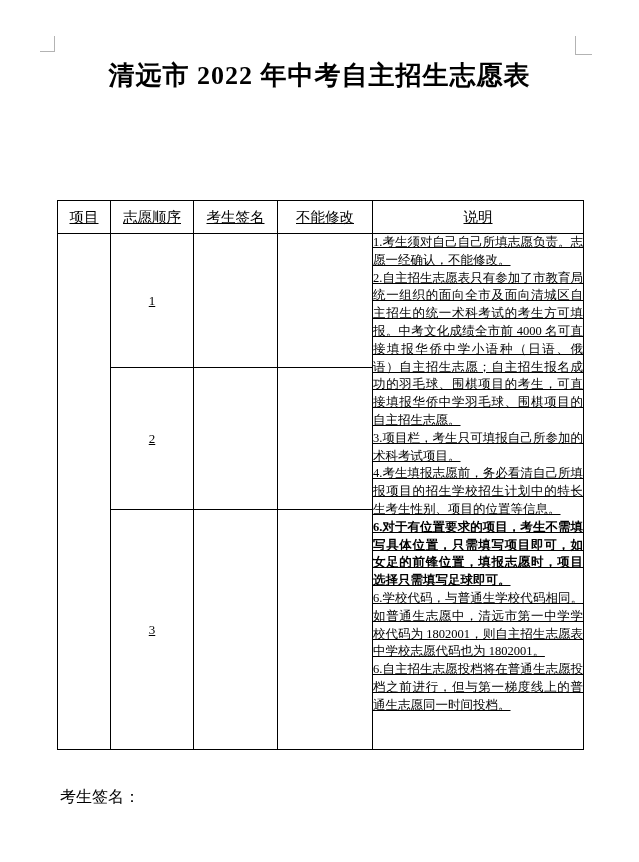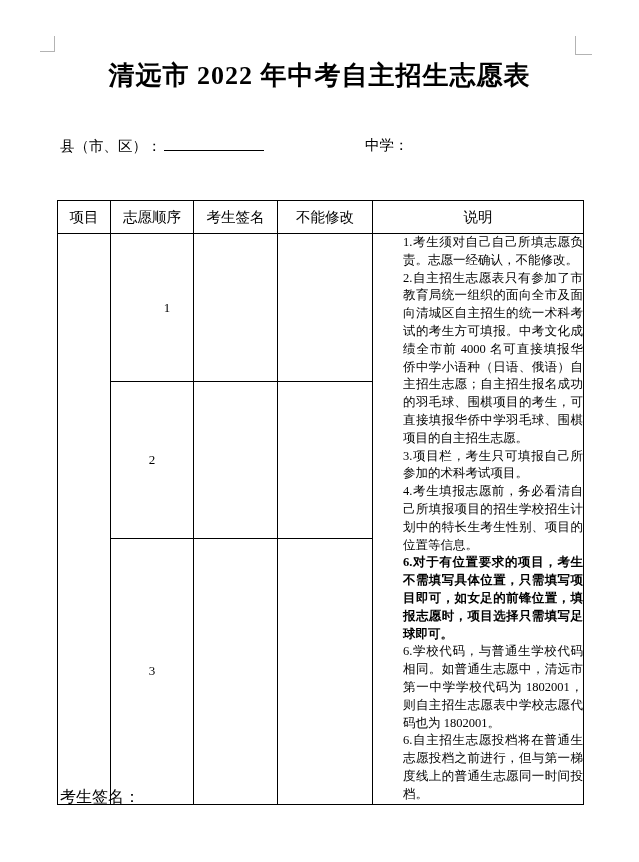--- a/index.html
+++ b/index.html
@@ -51,33 +51,34 @@
     left: 57px; top: 200px;
     width: 526px;
     border-collapse: collapse;
     table-layout: fixed;
   }
   table.main { border: 1.5px solid #000; }
   table.main th, table.main td {
     border: 1px solid #000;
     font-weight: normal;
     padding: 0;
+    text-decoration: underline;
   }
   table.main th {
     height: 33px;
     font-size: 14.5px;
     text-align: center;
     vertical-align: middle;
   }
   td.order-cell {
     text-align: center;
     vertical-align: middle;
     font-size: 13px;
   }
-  tr.row-1 td { height: 134px; padding-left: 30px; }
+  tr.row-1 td { height: 134px; }
   tr.row-2 td { height: 142px; }
   tr.row-3 td { height: 240px; }
   td.desc-cell {
     vertical-align: top;
     padding: 2px 3px 0 4px;
     overflow: hidden;
   }
   td.desc-cell p {
     font-size: 12.5px;
     line-height: 17.8px;
@@ -95,24 +96,20 @@
 
 <div class="page">
 
   <div class="crop crop-tl"></div>
   <div class="crop crop-tr"></div>
   <div class="crop crop-bl"></div>
   <div class="crop crop-br"></div>
 
   <div class="title">清远市 2022 年中考自主招生志愿表</div>
 
-  <div class="fieldline line1">
-    <span>县（市、区）：</span><span class="blank blank-county"></span>
-    <span class="mid-school">中学：</span>
-  </div>
 
 
   <table class="main">
     <colgroup>
       <col style="width:53px">
       <col style="width:83px">
       <col style="width:84px">
       <col style="width:95px">
       <col style="width:211px">
     </colgroup>

